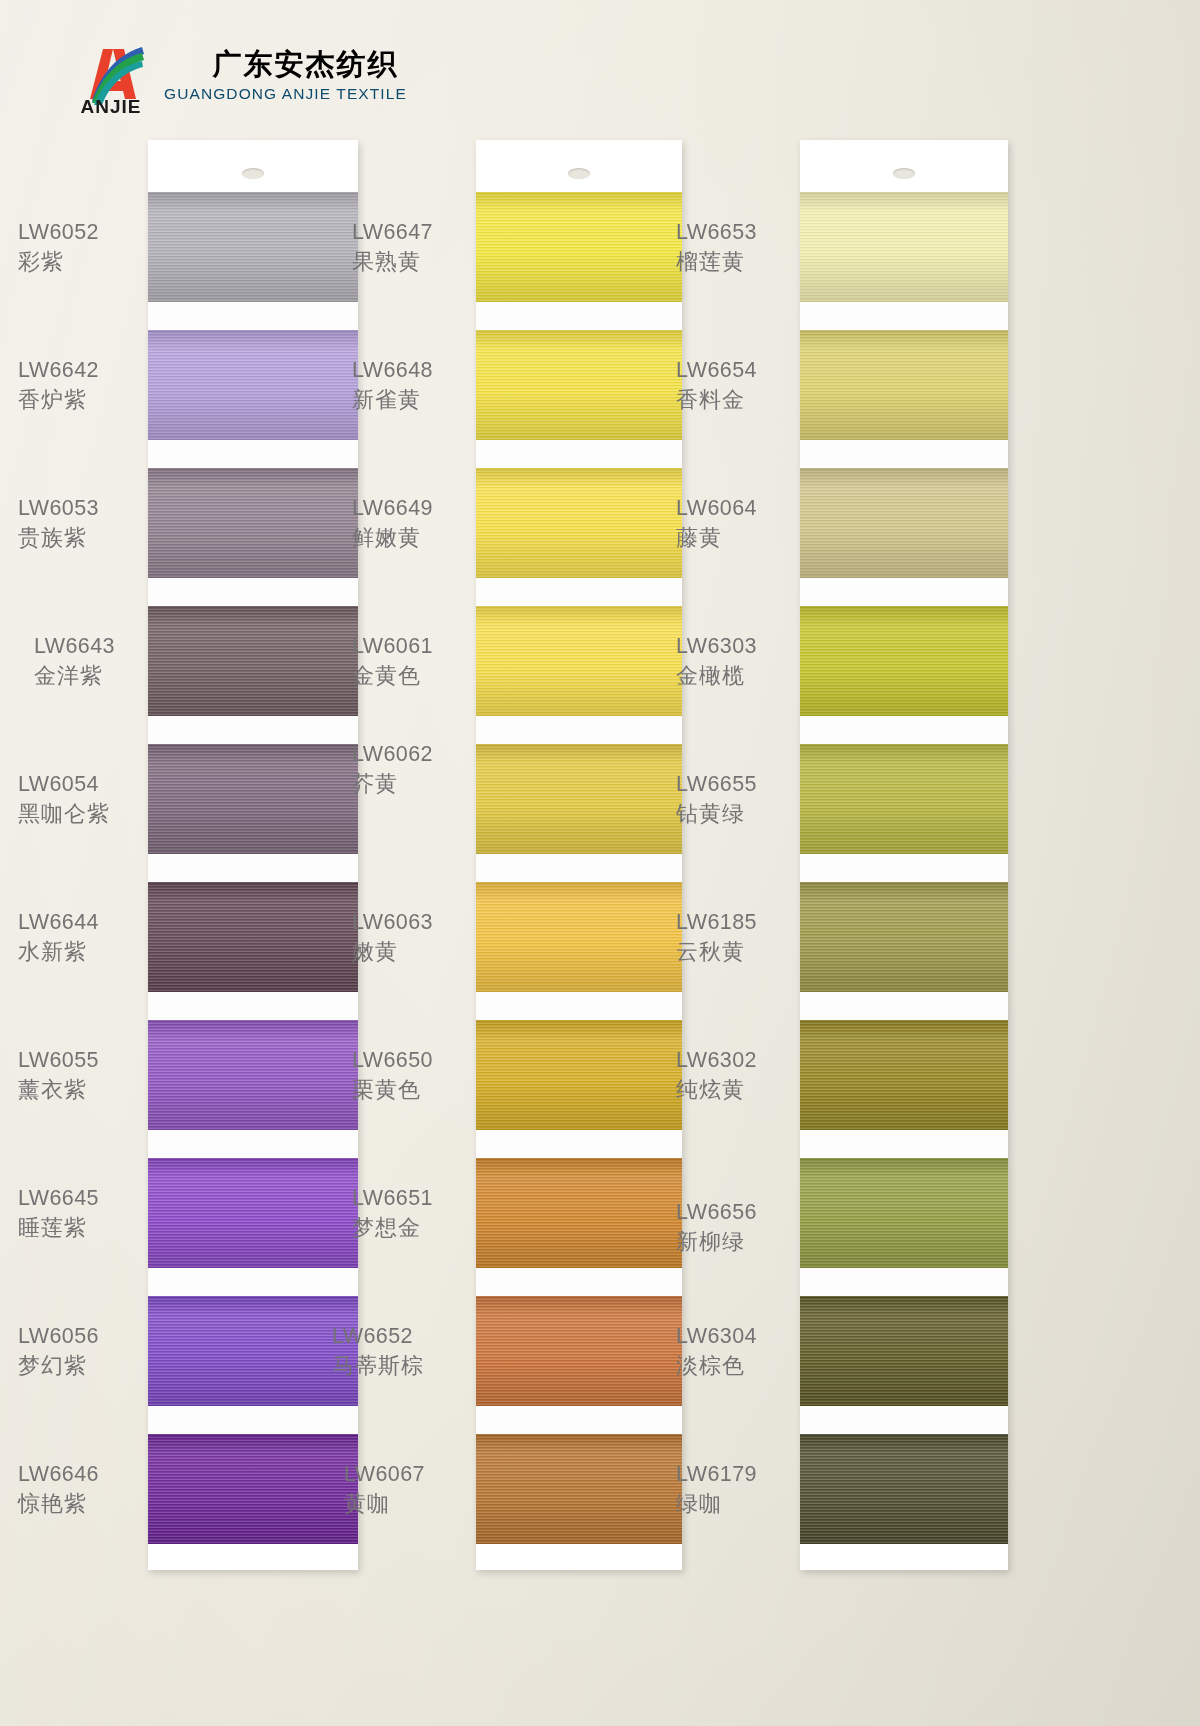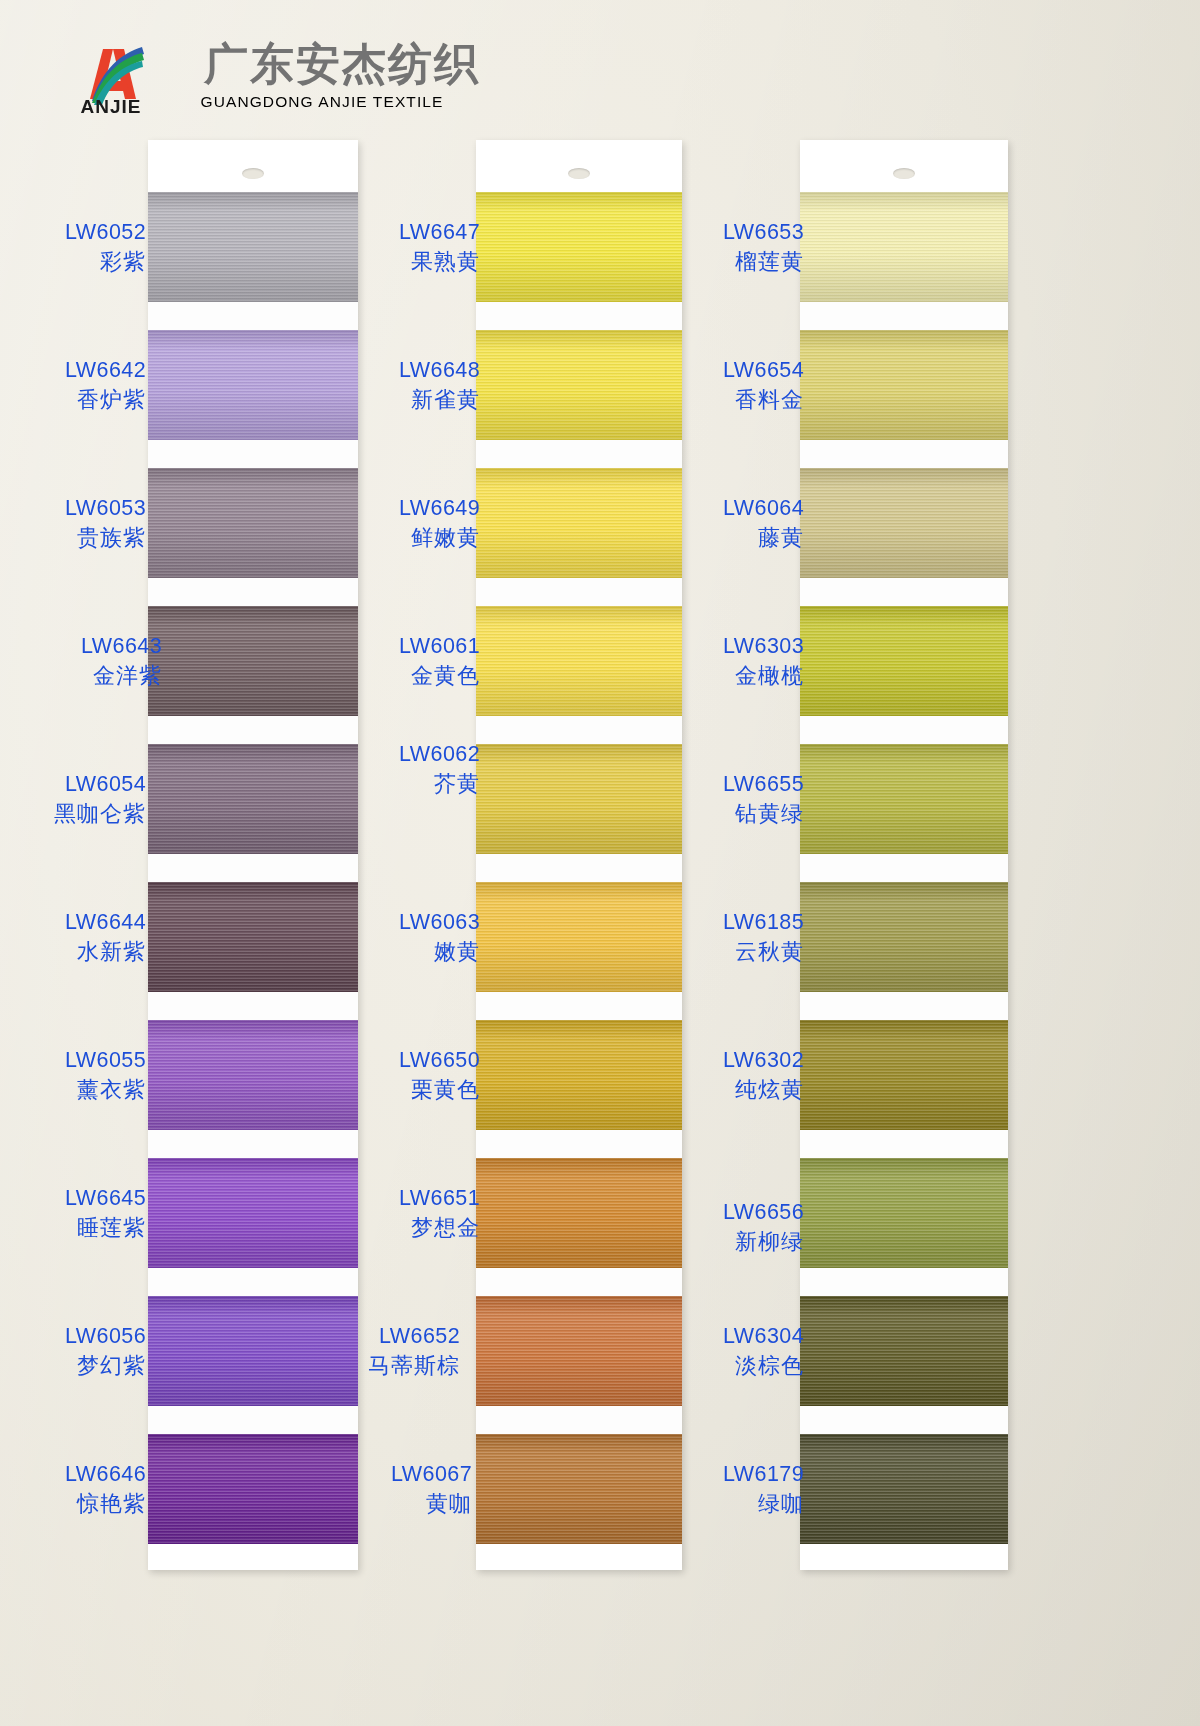--- a/index.html
+++ b/index.html
@@ -29,27 +29,27 @@
   }
   .brand{
     display:flex;align-items:center;gap:14px;
     margin-left:72px;
   }
   .logo-mark{
     width:78px;height:78px;position:relative;flex:none;
   }
   .brand-text{display:flex;flex-direction:column;align-items:center;}
   .brand-cn{
-    font-size:44px;font-weight:bold;color:#737373;letter-spacing:2px;
+    font-size:29px;font-weight:bold;color:#000000;letter-spacing:2px;
     line-height:1.05;
     font-family:"Liberation Sans","DejaVu Sans",sans-serif;
     margin-left:40px;
   }
   .brand-en{
-    font-size:15.5px;color:#000000;letter-spacing:1.1px;margin-top:5px;
+    font-size:15.5px;color:#0c4a6e;letter-spacing:1.1px;margin-top:5px;
     font-weight:500;
     text-align:center;
   }
   .logo-word{
     position:absolute;left:0;right:0;bottom:-3px;text-align:center;
     font-size:19px;font-weight:bold;color:#1b1b1b;letter-spacing:1px;
   }
   .headline{
     margin-left:36px;
     font-size:43px;font-weight:bold;color:#2f2f2f;
@@ -104,22 +104,22 @@
     content:"";position:absolute;inset:0;
     background:linear-gradient(to bottom, rgba(0,0,0,.12) 0%, rgba(255,255,255,.10) 18%, rgba(255,255,255,.04) 55%, rgba(0,0,0,.13) 100%);
     pointer-events:none;
   }
   .gap{width:100%;background:#fdfdfd;}
 
   
   .labels{position:absolute;left:0;top:140px;width:1200px;height:1586px;}
   .label{
     position:absolute;
-    text-align:right;
-    color:#1d4ed8;
+    text-align:left;
+    color:#737373;
     line-height:1.22;
     white-space:nowrap;
   }
   .label .code{font-size:21.5px;letter-spacing:.4px;}
   .label .name{font-size:22px;margin-top:4px;letter-spacing:1px;}
   .lab-col-0{left:18px;width:128px;}
   .lab-col-1{left:352px;width:128px;}
   .lab-col-2{left:676px;width:128px;}
 </style>
 </head>

